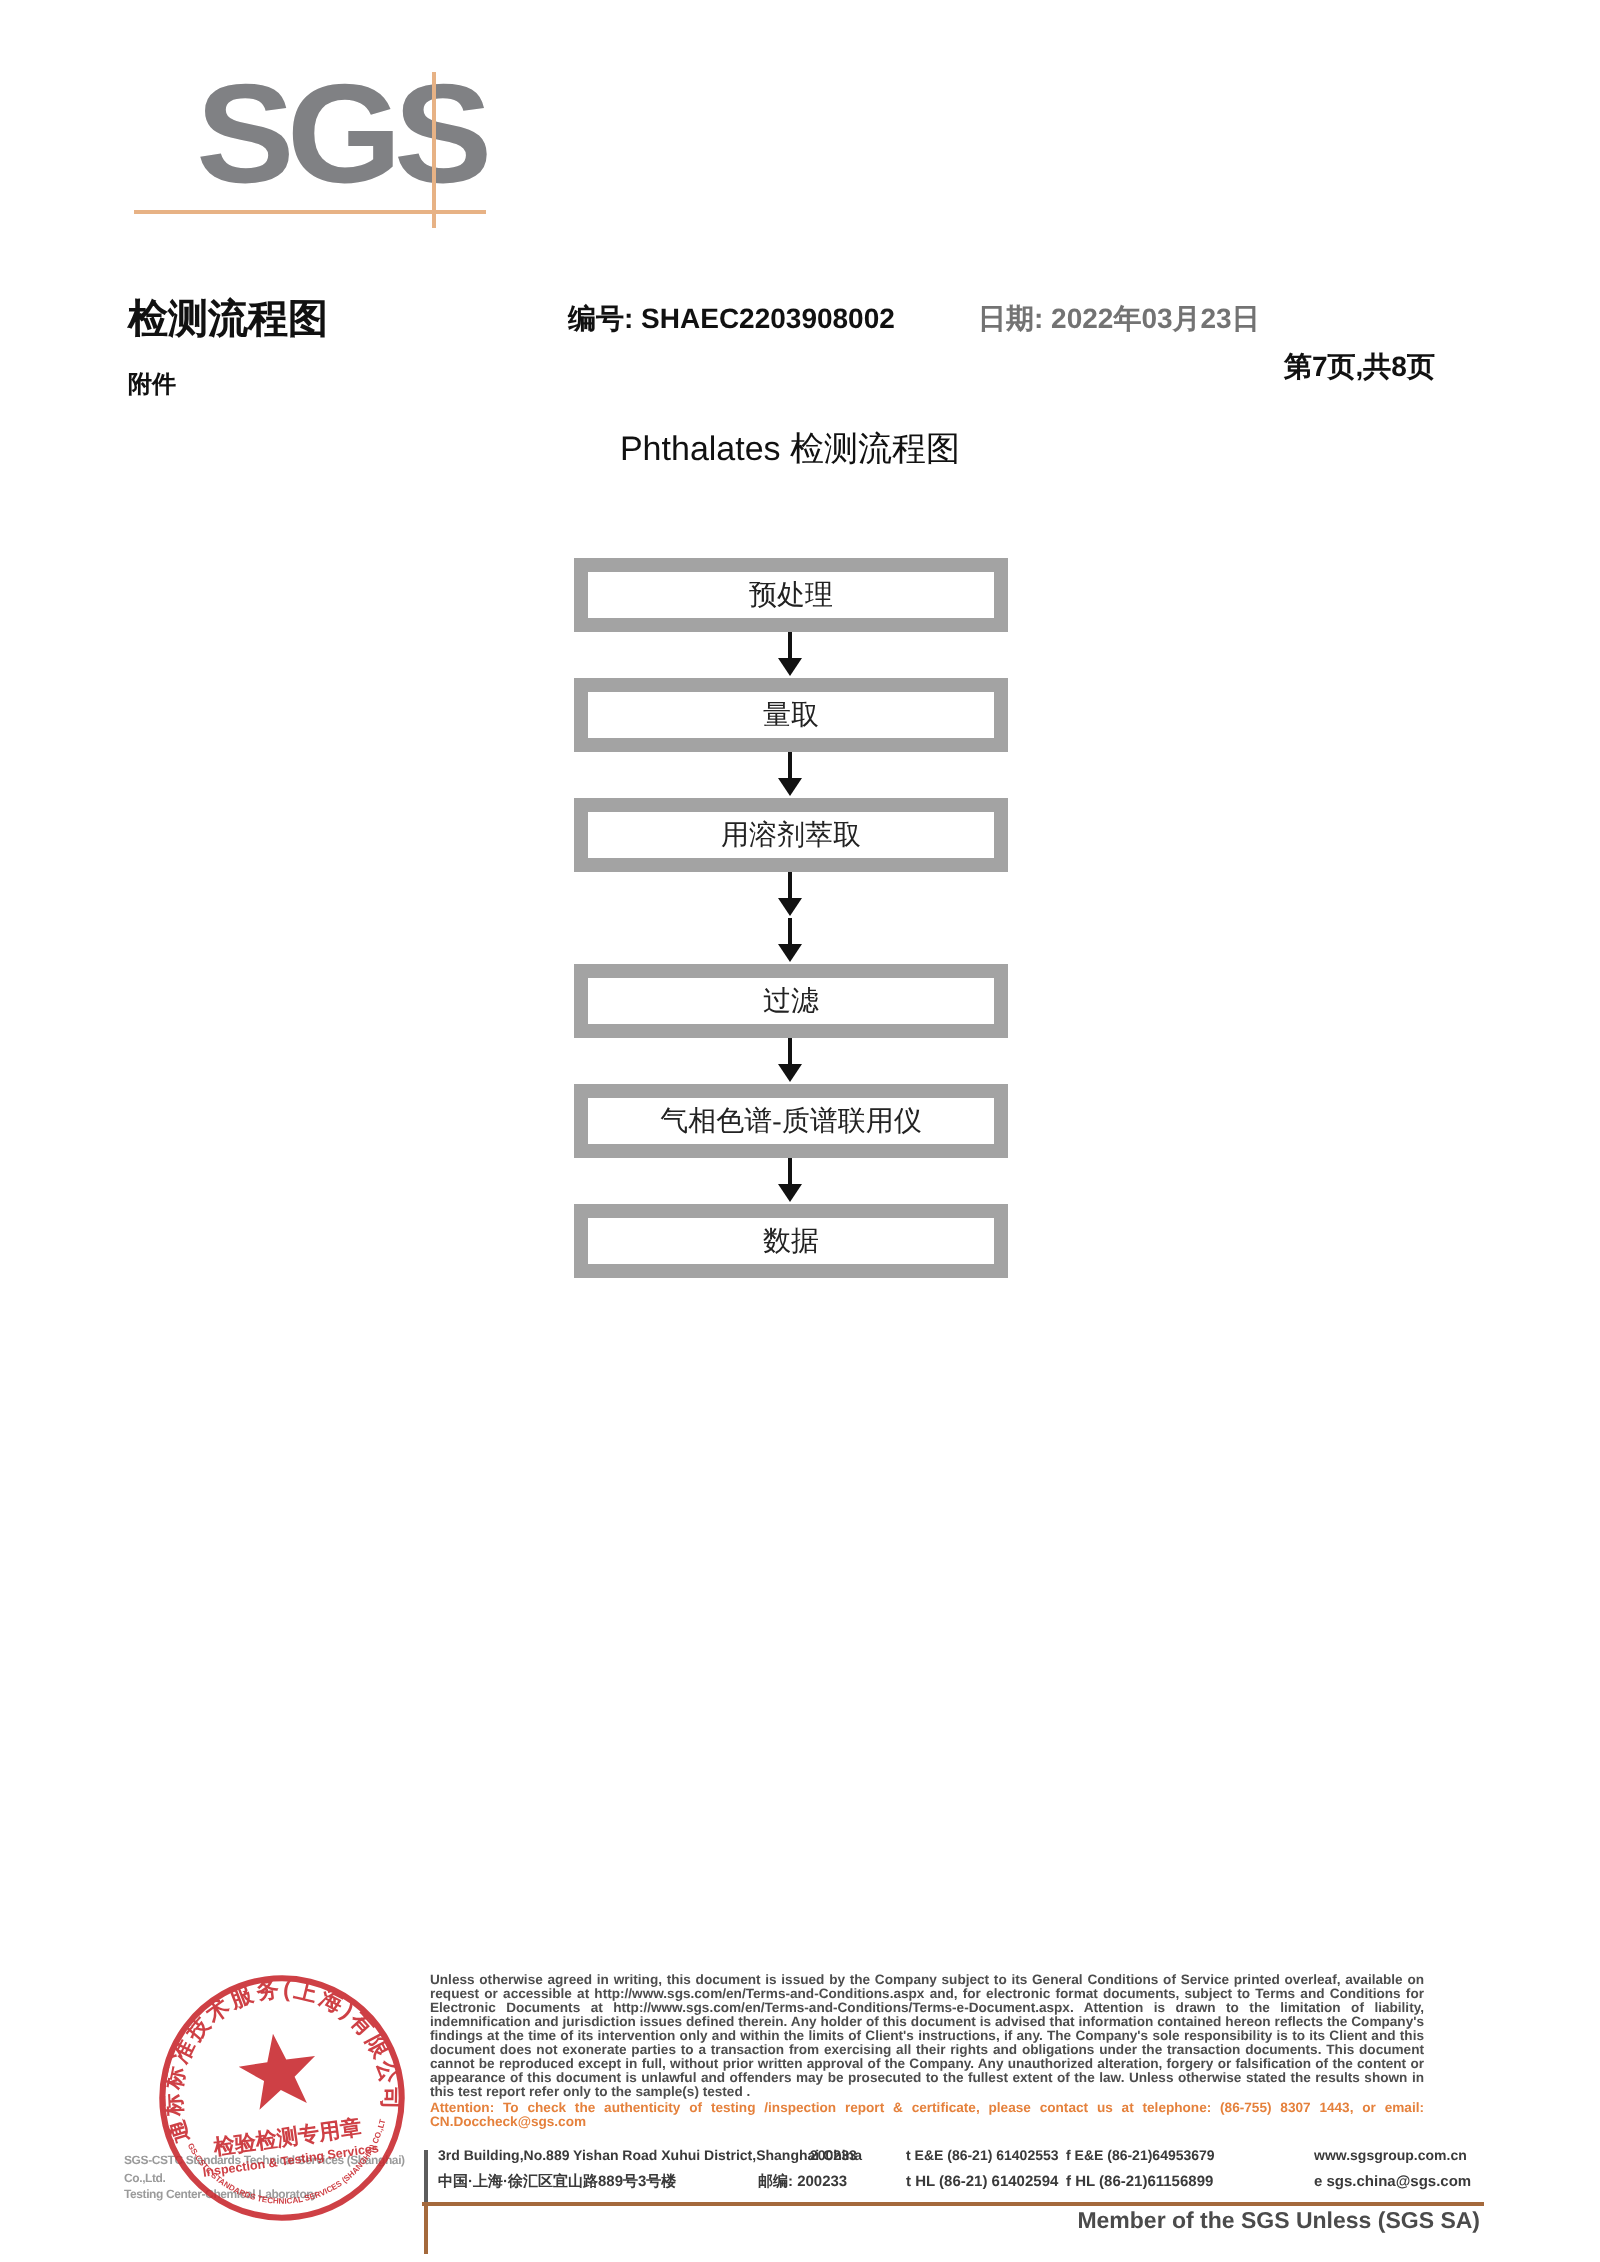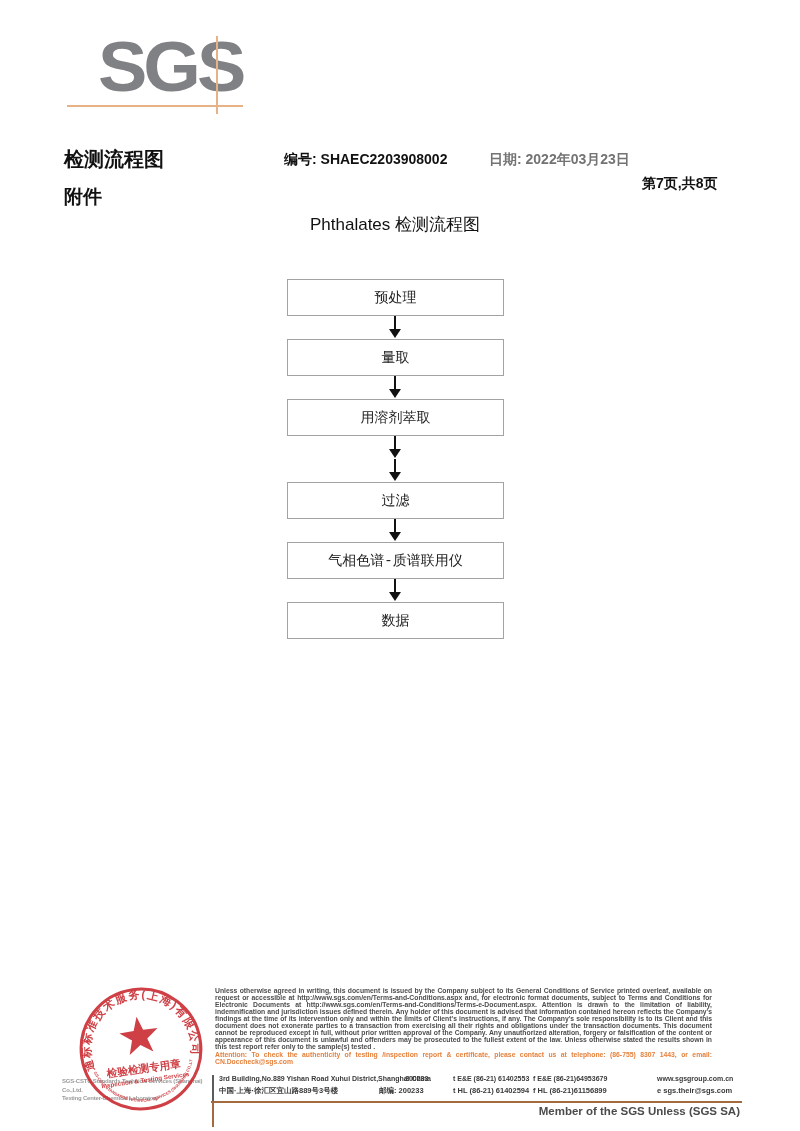--- a/index.html
+++ b/index.html
@@ -16,30 +16,30 @@
     font-family:"Liberation Sans",sans-serif;
   }
   .logo-hline{left:67px;top:105px;width:176px;height:2px;background:#e7b285;}
   .logo-vline{left:216px;top:36px;width:2px;height:78px;background:#e7b285;}
 
   
   .report-title{left:64px;top:146px;font-size:20px;font-weight:bold;color:#111;}
   .report-no{left:284px;top:151px;font-size:14px;font-weight:600;color:#111;}
   .report-date{left:489px;top:151px;font-size:14px;font-weight:600;color:#737373;}
   .report-page{left:642px;top:151px;font-size:14px;font-weight:600;color:#111;margin-top:24px;}
-  .attachment{left:64px;top:184px;font-size:19px;font-weight:bold;color:#111;}
+  .attachment{left:64px;top:184px;font-size:12px;font-weight:bold;color:#111;}
 
   
   .chart-title{left:0;top:213px;width:790px;text-align:center;
     font-size:17px;font-weight:normal;color:#111;}
   .flowchart{left:287px;top:279px;width:217px;}
   .fc-box{
-    box-sizing:border-box;width:217px;height:37px;border:1px solid #a3a3a3;
+    box-sizing:border-box;width:217px;height:37px;border:7px solid #a3a3a3;
     display:flex;align-items:center;justify-content:center;
-    font-family:Liberation Mono, monospace;
+    font-family:Liberation Serif, serif;
     font-size:14px;color:#222;background:#fff;text-align:right;
   }
   .fc-arrow{position:relative;height:23px;width:217px;}
   .fc-arrow .shaft{position:absolute;left:107px;top:0;width:2px;height:14px;background:#111;}
   .fc-arrow .head{
     position:absolute;left:102px;top:13px;width:0;height:0;
     border-left:6px solid transparent;border-right:6px solid transparent;
     border-top:9px solid #111;
   }
 
@@ -151,21 +151,21 @@
     <span class="a-item o-post">200233</span>
     <span class="a-item o-tel">t E&amp;E (86-21) 61402553</span>
     <span class="a-item o-fax">f E&amp;E (86-21)64953679</span>
     <span class="a-item o-web">www.sgsgroup.com.cn</span>
   </div>
   <div class="addr-row r2">
     <span class="a-item o-addr">中国·上海·徐汇区宜山路889号3号楼</span>
     <span class="a-item o-post2">邮编: 200233</span>
     <span class="a-item o-tel">t HL (86-21) 61402594</span>
     <span class="a-item o-fax">f HL (86-21)61156899</span>
-    <span class="a-item o-web">e sgs.their@sgs.com</span>
+    <span class="a-item o-web">e sgs.china@sgs.com</span>
   </div>
 </div>
 
 <div class="abs addr-vline-dark"></div>
 <div class="abs rule-orange-h"></div>
 <div class="abs rule-orange-v"></div>
 
 <div class="abs member">Member of the SGS Unless (SGS SA)</div>
 
 </body></html>

